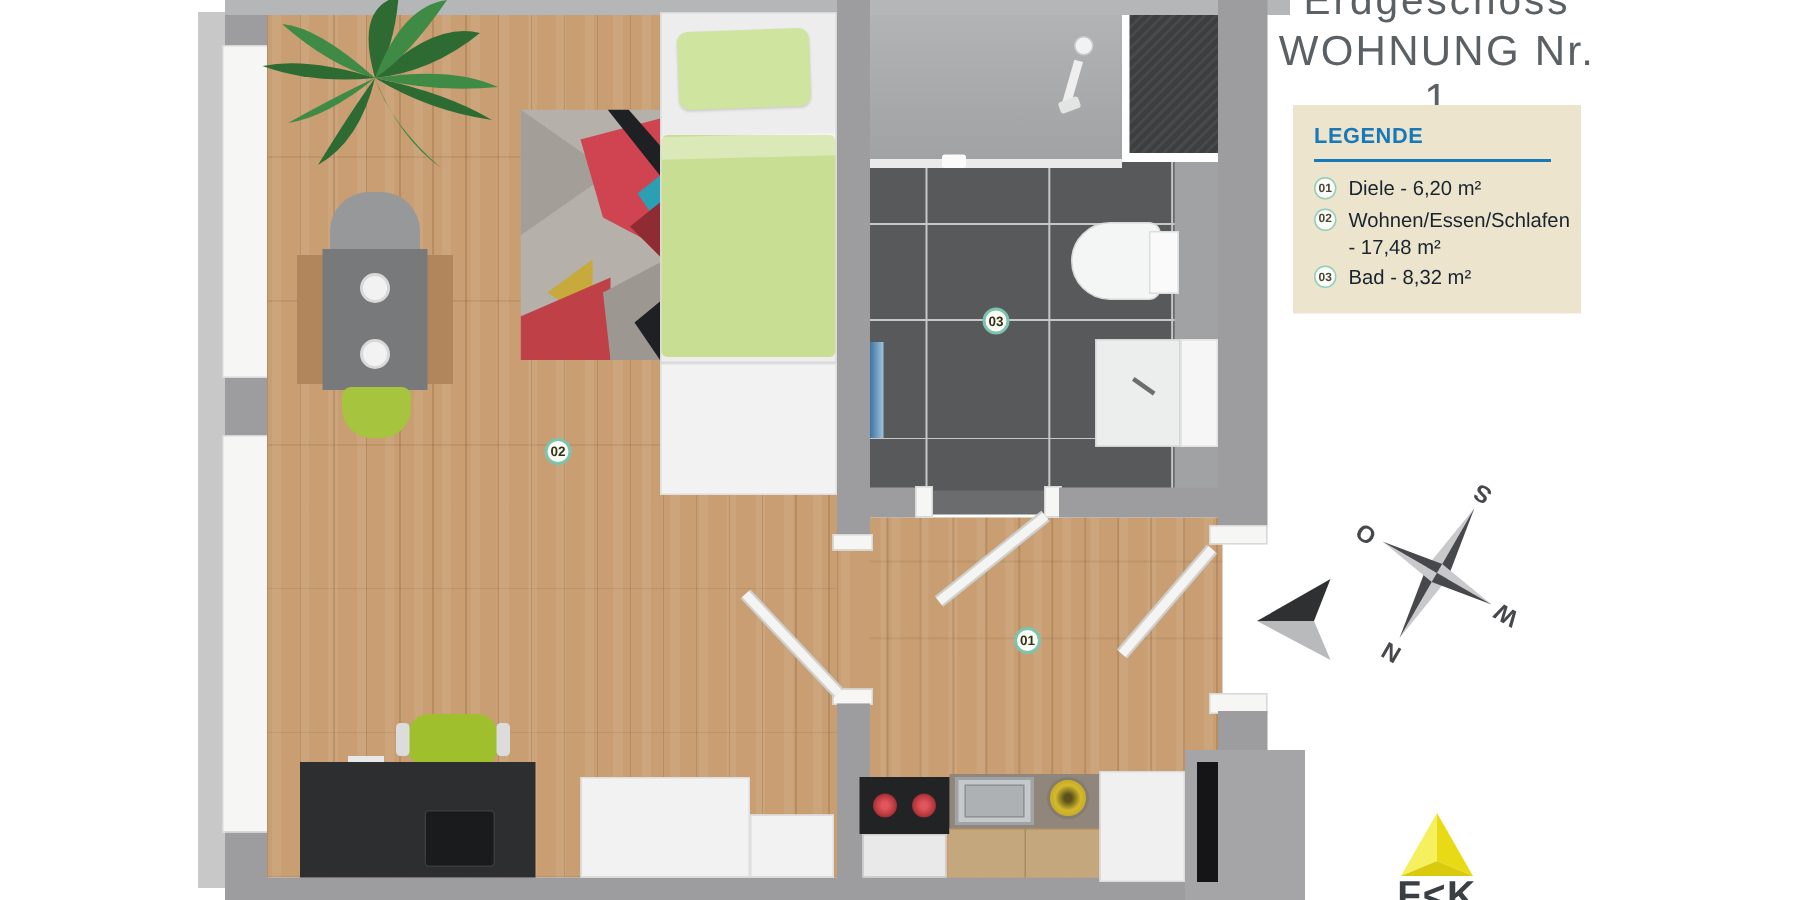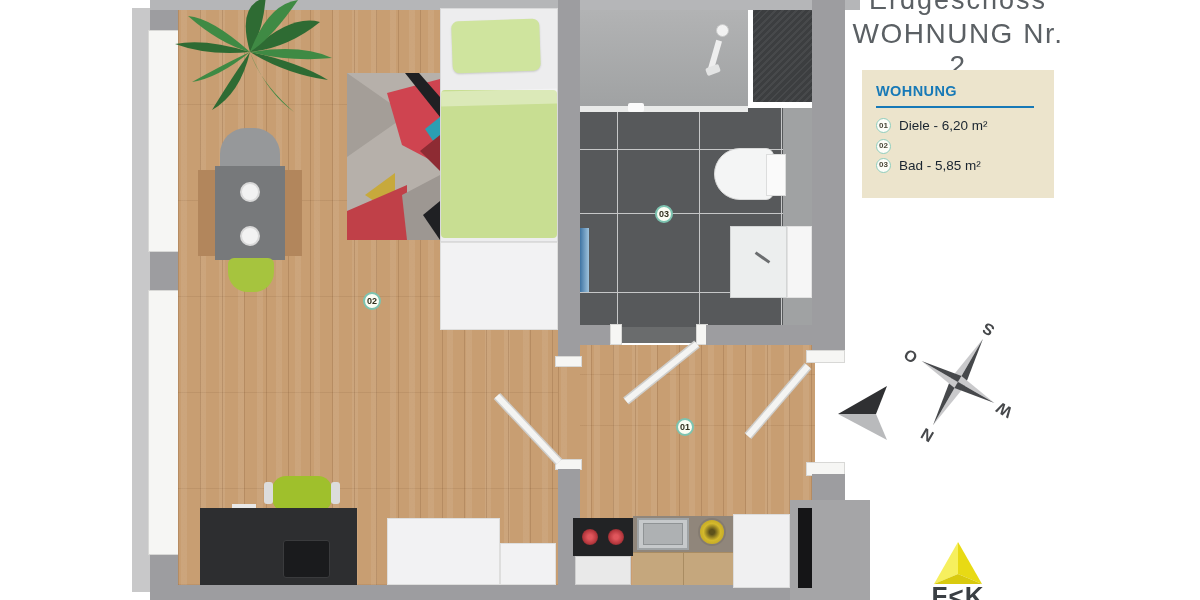--- a/index.html
+++ b/index.html
@@ -196,35 +196,36 @@
 <div class="abs plan-badge" style="left:676px;top:418px;">01</div>
 <div class="abs plan-badge" style="left:363px;top:292px;">02</div>
 <div class="abs plan-badge" style="left:655px;top:205px;">03</div>
 
 <svg class="abs" style="left:836px;top:382px;" width="52" height="62" viewBox="0 0 52 62">
   <polygon points="51,4 2,32 40,32" fill="#2f3032"></polygon>
   <polygon points="2,32 51,58 40,32" fill="#b9babc"></polygon>
 </svg>
 
 <div class="abs floor-label">Erdgeschoss</div>
-<div class="abs apt-title">WOHNUNG Nr. 2</div>
+<div class="abs apt-title">WOHNUNG Nr. 1</div>
 
 <div class="abs legend">
-  <div class="legend-heading">WOHNUNG</div>
+  <div class="legend-heading">LEGENDE</div>
   <div class="legend-rule"></div>
   <div class="legend-item">
     <span class="lbadge">01</span>
     <span class="ltext">Diele - 6,20 m²</span>
   </div>
   <div class="legend-item">
     <span class="lbadge">02</span>
+    <span class="ltext">Wohnen/Essen/Schlafen - 17,48 m²</span>
   </div>
   <div class="legend-item">
     <span class="lbadge">03</span>
-    <span class="ltext">Bad - 5,85 m²</span>
+    <span class="ltext">Bad - 8,32 m²</span>
   </div>
 </div>
 
 <svg class="abs" style="left:888px;top:312px;" width="140" height="140" viewBox="-70 -70 140 140">
   <g transform="rotate(210)">
 
     <polygon points="0,-50 0,0 -8,0" fill="#c9c9cb"></polygon>
     <polygon points="0,-50 8,0 0,0" fill="#46484b"></polygon>
 
     <polygon points="0,50 0,0 8,0" fill="#c9c9cb"></polygon>

